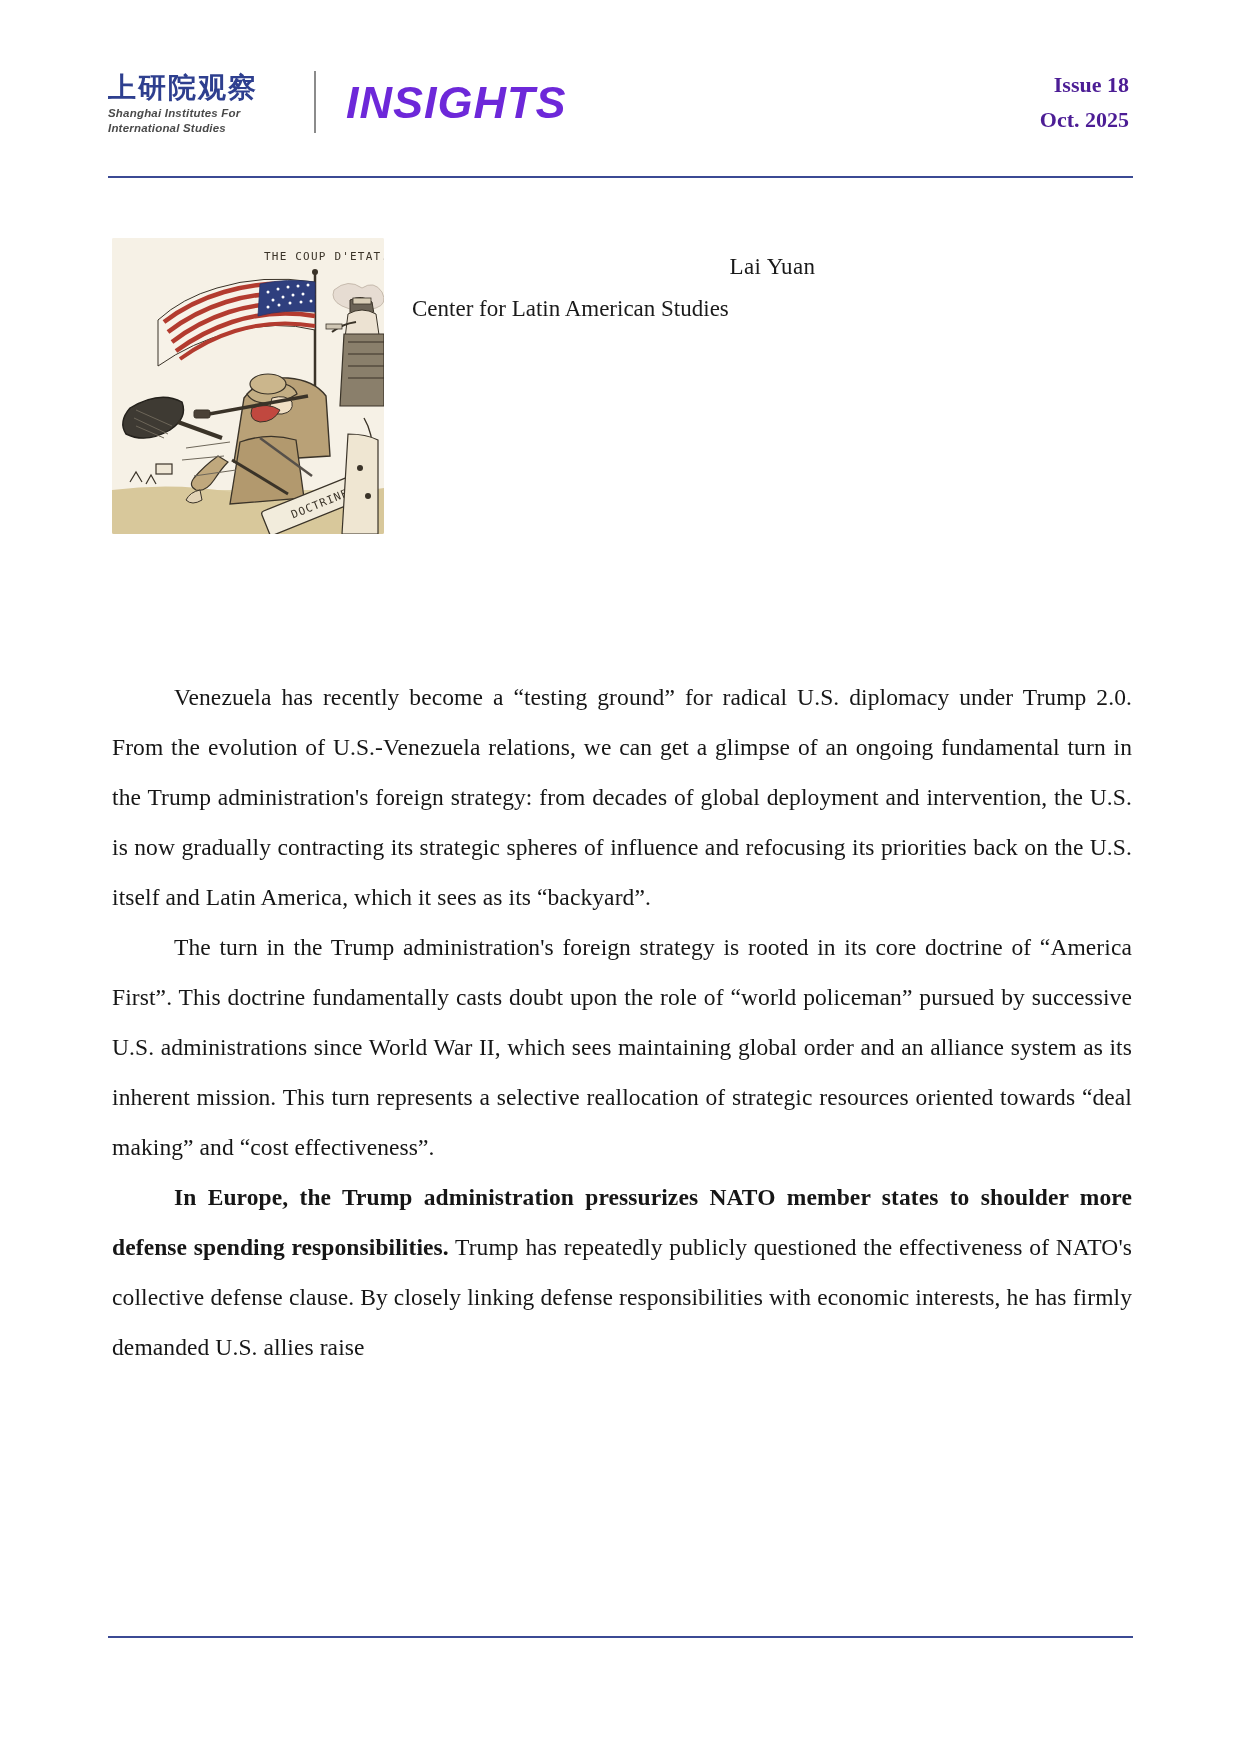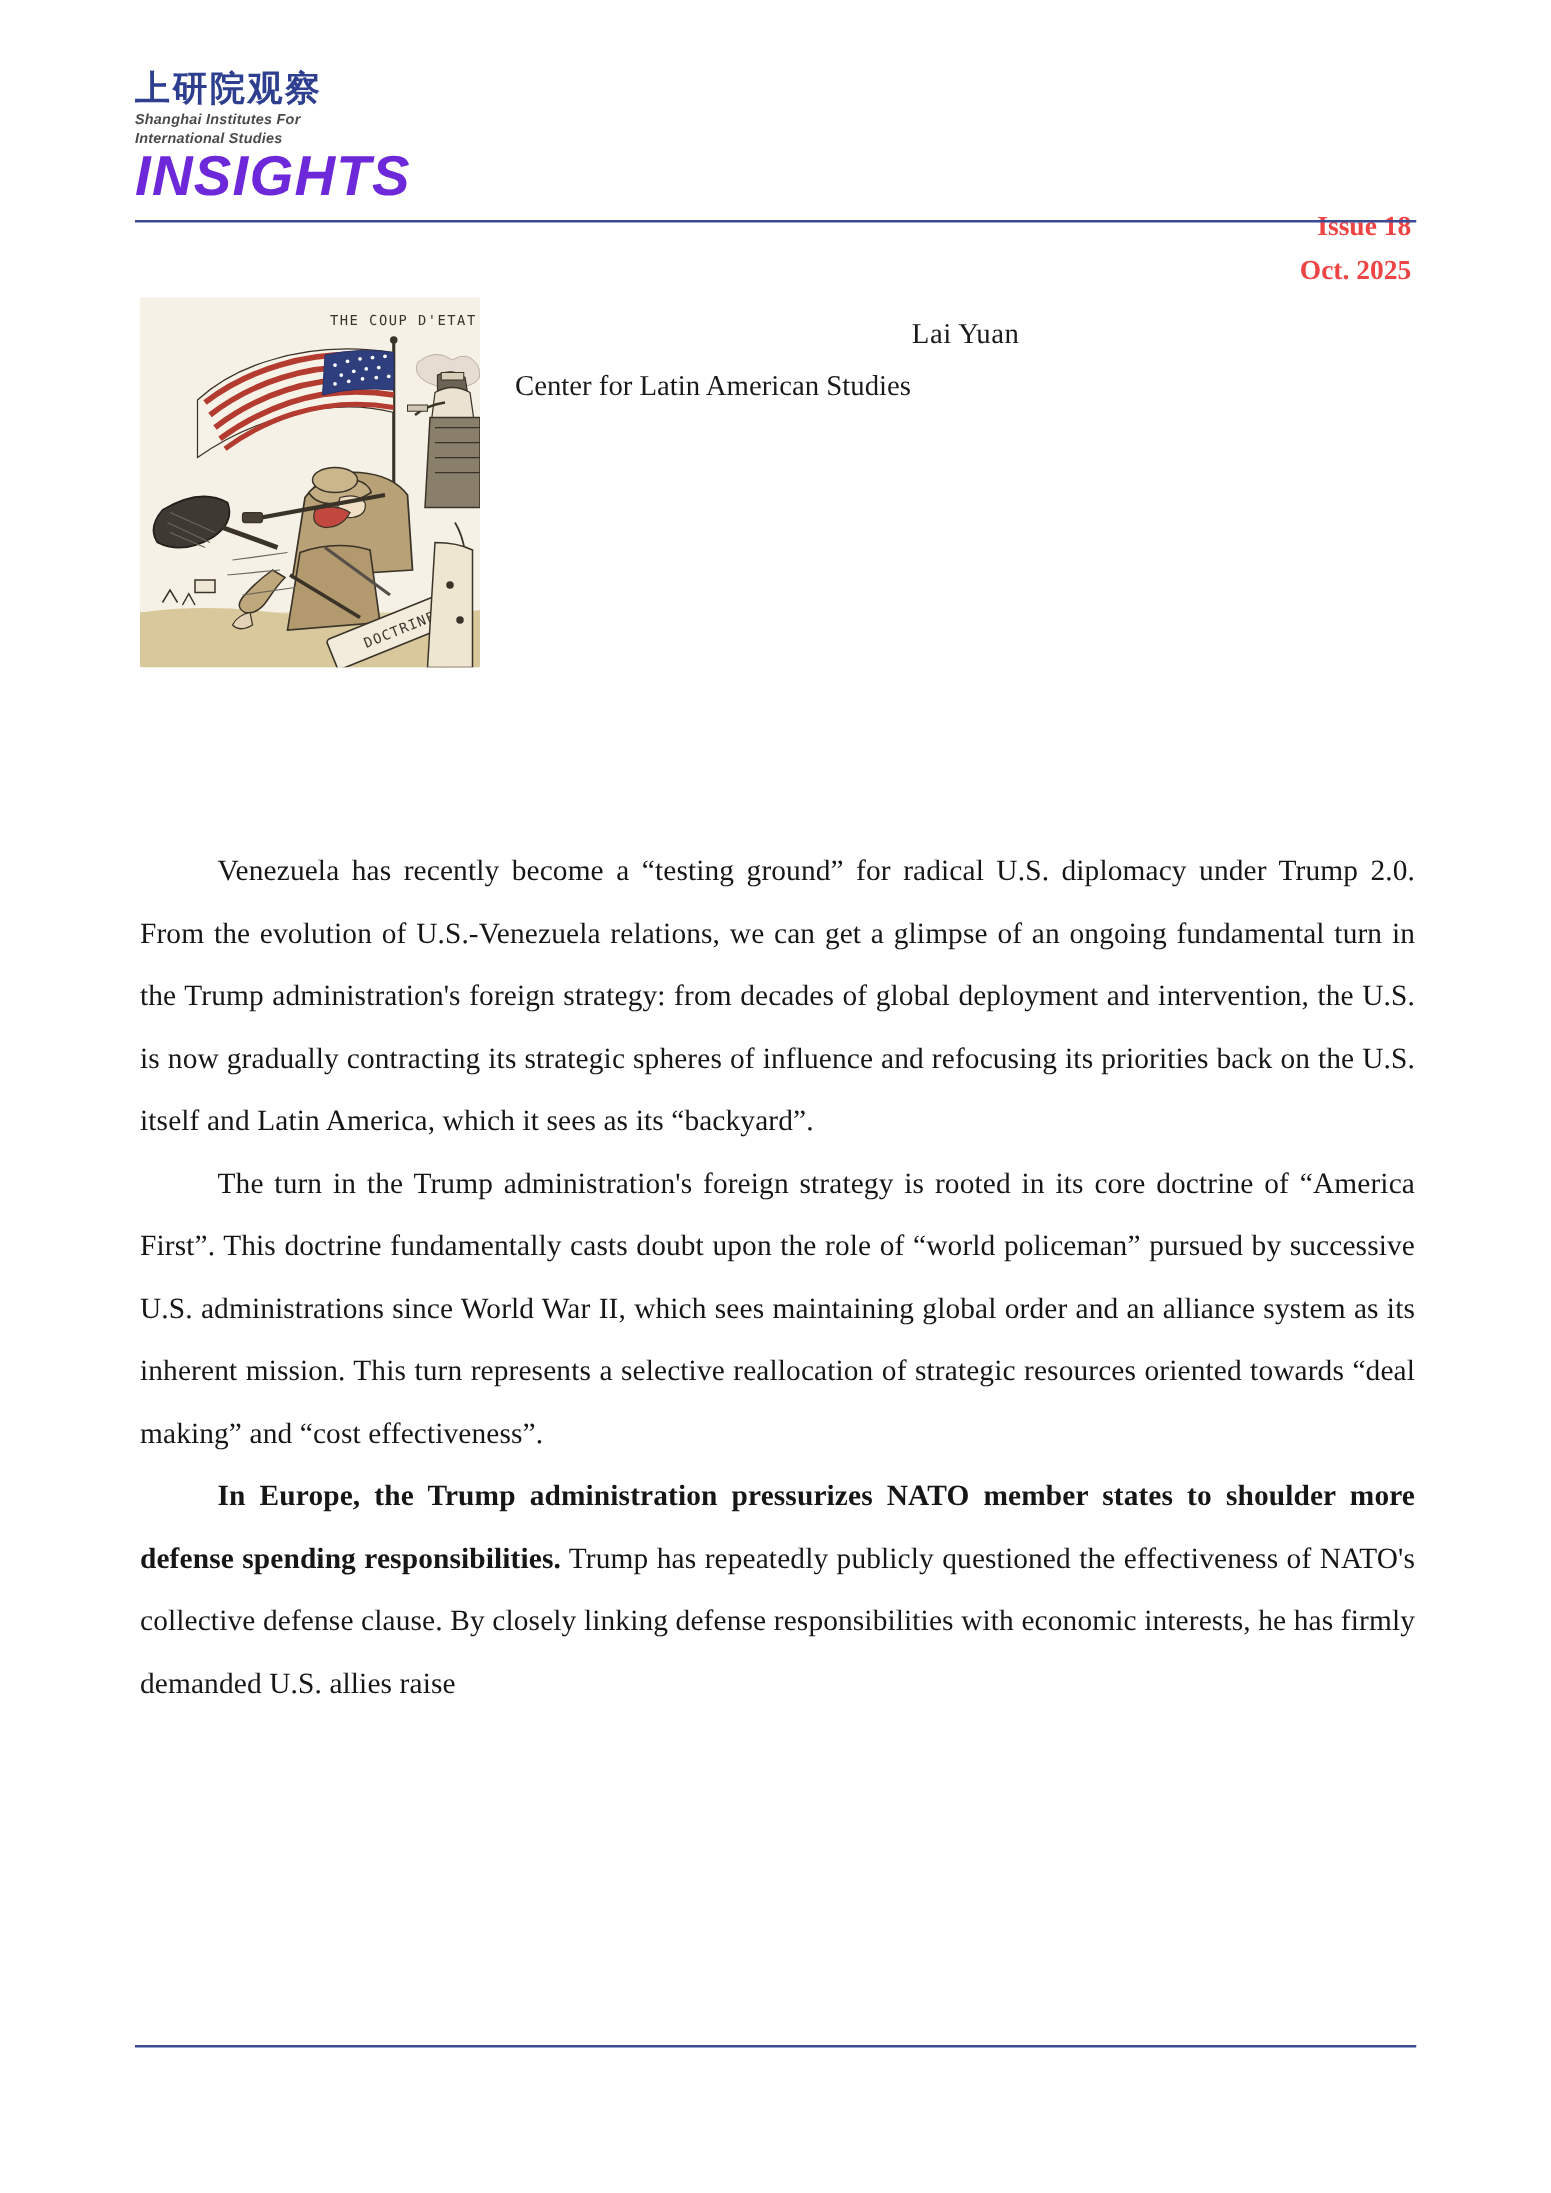--- a/index.html
+++ b/index.html
@@ -23,22 +23,21 @@
   }
 
   
   .masthead {
     position: absolute;
     left: 108px;
     top: 52px;
     width: 1025px;
     height: 100px;
     display: flex;
-    align-items: flex-start;
-    flex-direction: column;
+    align-items: center;
   }
   .logo-block {
     display: flex;
     flex-direction: column;
     justify-content: center;
     width: 180px;
     padding-top: 4px;
   }
   .logo-cn {
     font-family: "DejaVu Serif", serif;
@@ -70,21 +69,21 @@
     font-size: 45px;
     font-weight: 700;
     font-style: italic;
     color: #6d28d9;
     letter-spacing: 1px;
     line-height: 1;
   }
   .issue-block {
     margin-left: auto;
     text-align: right;
-    color: #ef4444;
+    color: #4c1d95;
     font-family: "Liberation Serif", serif;
     font-weight: 700;
     font-size: 22px;
     line-height: 1.6;
     padding-right: 4px;
   }
 
   .rule-top {
     position: absolute;
     left: 108px;

